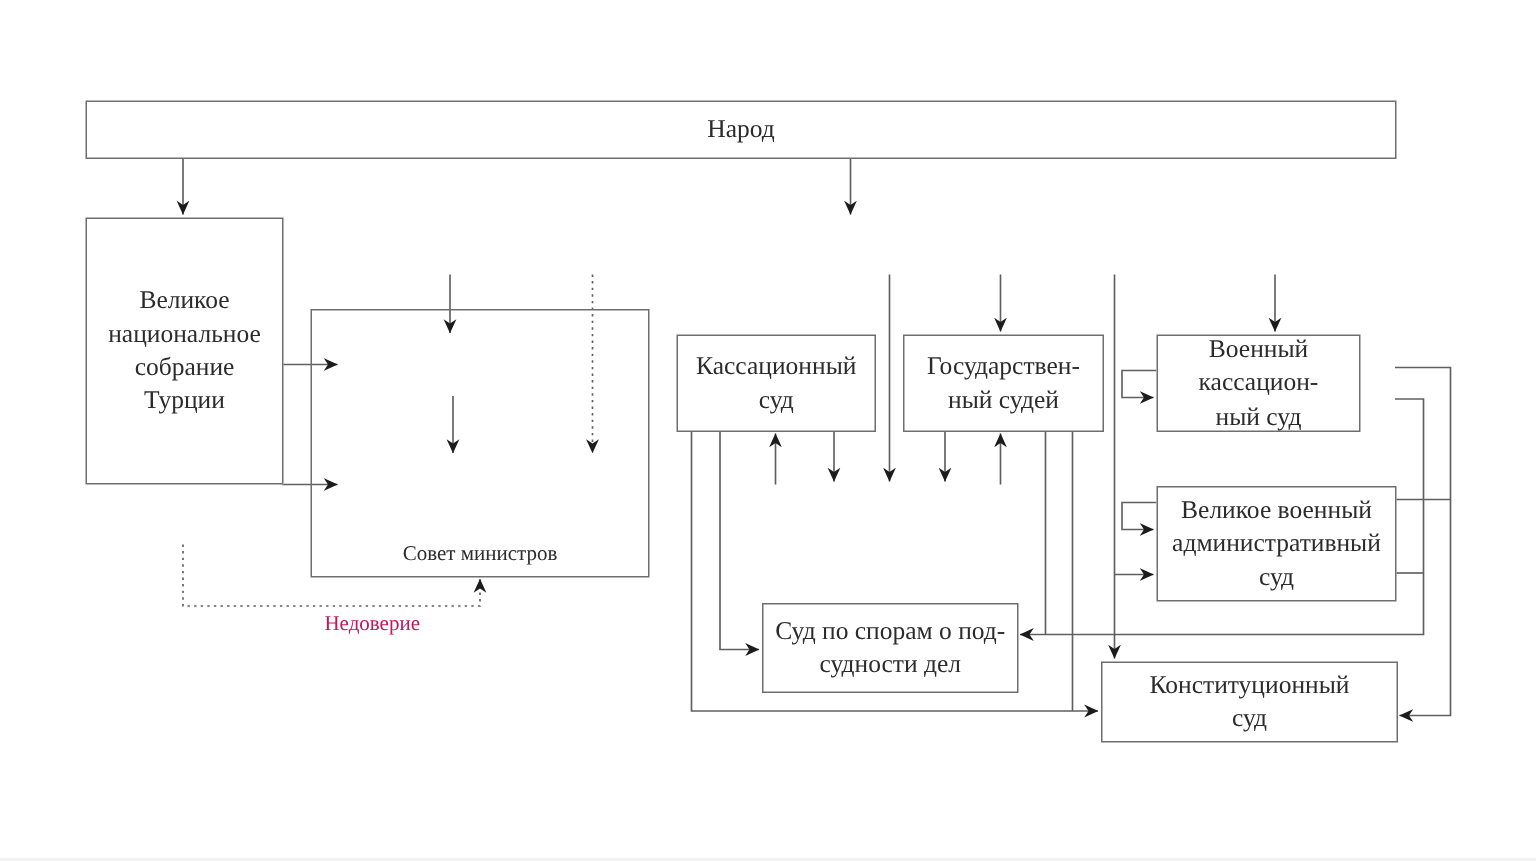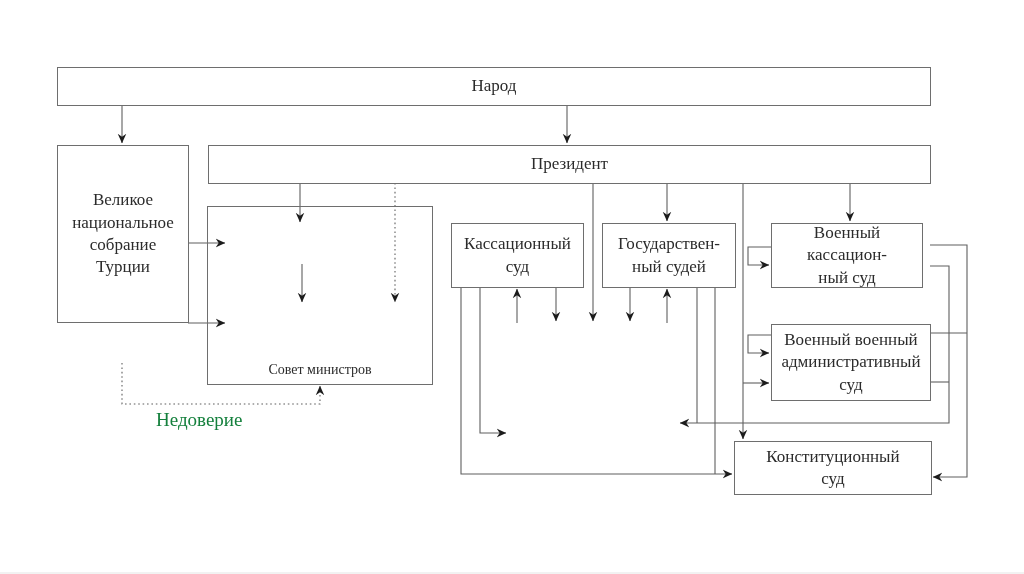--- a/index.html
+++ b/index.html
@@ -15,21 +15,21 @@
   }
   .node .lbl{white-space:pre-line;}
   .container-box{
     position:absolute;box-sizing:border-box;border:1px solid #6e6e6e;background:transparent;
   }
   .container-label{
     position:absolute;left:0;right:0;bottom:5px;text-align:center;
     color:#2b2b2b;font-size:14px;line-height:1.3;
   }
   .floating-label{
-    position:absolute;color:#15803d;font-size:19px;line-height:1.3;text-align:left;
+    position:absolute;color:#be185d;font-size:14px;line-height:1.3;text-align:right;
   }
   .edge-strip{position:absolute;left:0;right:0;bottom:0;height:2px;background:#f2f2f2;}
   .ln{fill:none;stroke:#5f5f5f;stroke-width:1.1;}
   .ln.dotted{stroke-dasharray:1.6 2.8;}
 </style>
 </head>
 <body>
 
 <div class="stage">
 
@@ -80,23 +80,20 @@
     <path class="ln" d="M930,333 H967"></path>
 
     <path class="ln" d="M771,247 H748 V265 H769" marker-end="url(#arr)"></path>
     <path class="ln" d="M771,335 H748 V353 H769" marker-end="url(#arr)"></path>
   </svg>
 
   <div class="node" style="left:57px;top:67px;width:874px;height:39px">
     <span class="lbl">Народ</span>
   </div>
 
-  <div class="node" style="left:208px;top:145px;width:723px;height:39px">
-    <span class="lbl">Президент</span>
-  </div>
 
   <div class="node" style="left:57px;top:145px;width:132px;height:178px">
     <span class="lbl">Великое
 национальное
 собрание
 Турции</span>
   </div>
 
   <div class="container-box" style="left:207px;top:206px;width:226px;height:179px">
     <div class="container-label">Совет министров</div>
@@ -107,32 +104,36 @@
   <div class="node" style="left:451px;top:223px;width:133px;height:65px">
     <span class="lbl">Кассационный
 суд</span>
   </div>
 
   <div class="node" style="left:602px;top:223px;width:134px;height:65px">
     <span class="lbl">Государствен-
 ный судей</span>
   </div>
 
-  <div class="node" style="left:771px;top:223px;width:152px;height:65px">
+  <div class="node" style="left:771px;top:223px;width:136px;height:65px">
     <span class="lbl">Военный кассацион-
 ный суд</span>
   </div>
 
 
   <div class="node" style="left:771px;top:324px;width:160px;height:77px">
-    <span class="lbl">Военный военный
+    <span class="lbl">Великое военный
 административный
 суд</span>
   </div>
 
+  <div class="node" style="left:508px;top:402px;width:171px;height:60px">
+    <span class="lbl">Суд по спорам о под-
+судности дел</span>
+  </div>
 
   <div class="node" style="left:734px;top:441px;width:198px;height:54px">
     <span class="lbl">Конституционный
 суд</span>
   </div>
 
   <div class="floating-label" style="left:156px;top:408px;width:124px">Недоверие</div>
 
   <div class="edge-strip"></div>
 

